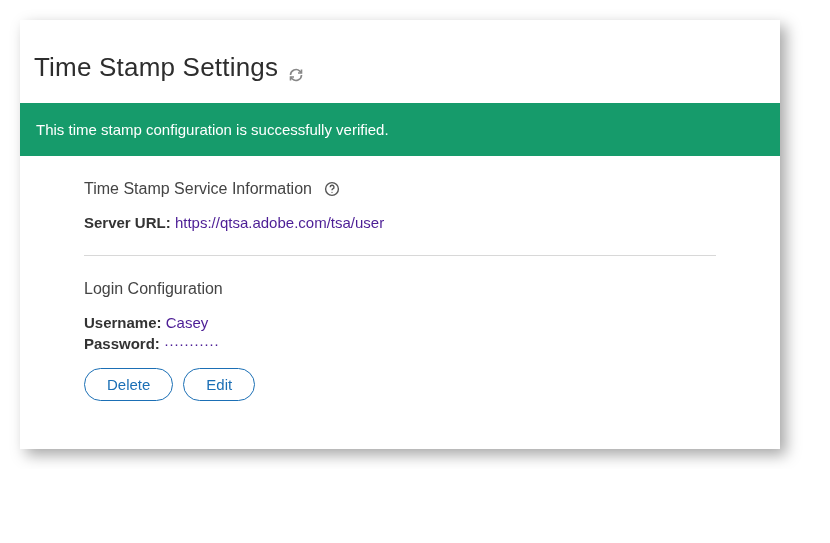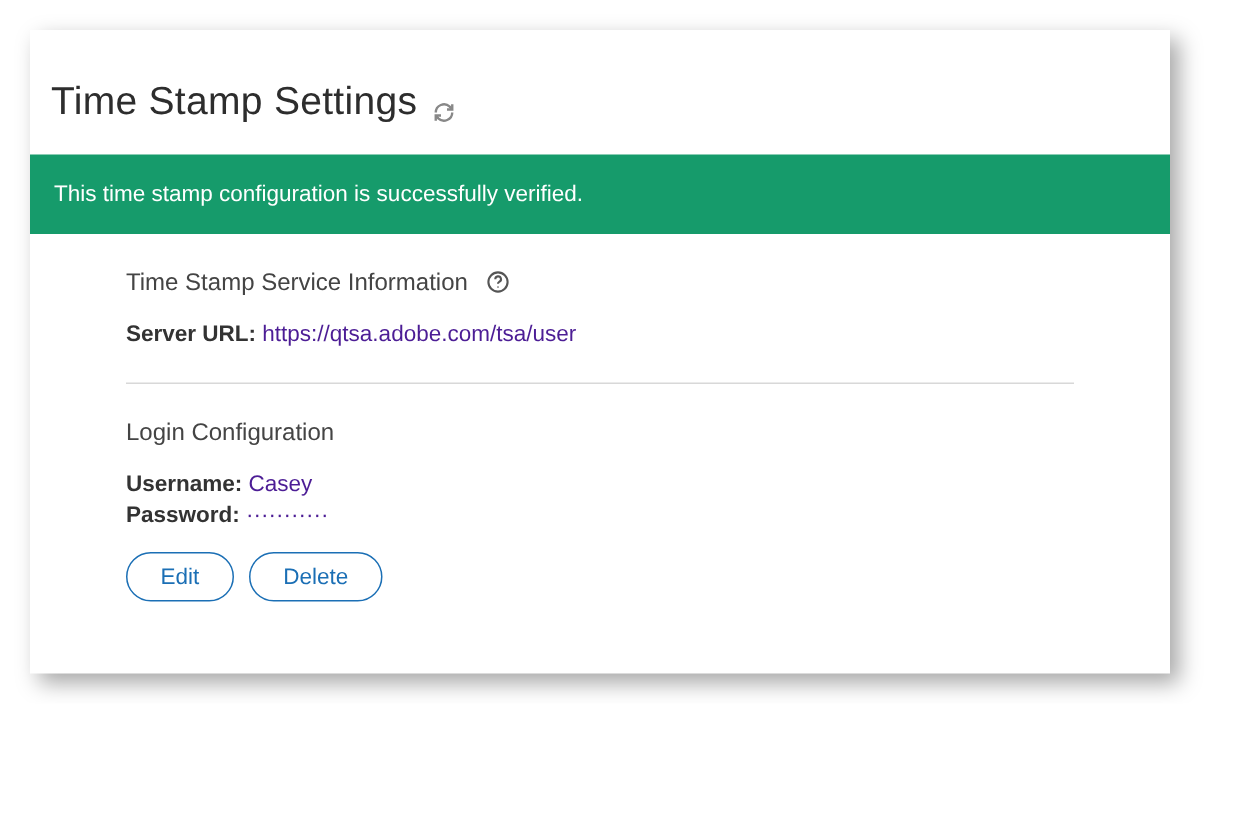--- a/index.html
+++ b/index.html
@@ -41,20 +41,21 @@
   }
   .section {
     padding: 24px 0 20px 0;
     border-bottom: 1px solid #d8d8d8;
   }
   .section:last-of-type {
     border-bottom: none;
   }
   .section-header {
     display: flex;
+    align-items: center;
     margin-bottom: 16px;
   }
   .section-title {
     font-size: 16px;
     font-weight: 400;
     color: #444;
   }
   .help-icon {
     margin-left: 12px;
     display: inline-flex;
@@ -143,20 +144,20 @@
       </div>
       <div class="row">
         <span class="row-label">Username:</span>
         <span class="row-value">Casey</span>
       </div>
       <div class="row">
         <span class="row-label">Password:</span>
         <span class="row-value">···········</span>
       </div>
       <div class="btn-row">
+        <button class="btn">Delete</button>
         <button class="btn">Edit</button>
-        <button class="btn">Delete</button>
       </div>
     </div>
 
 
   </div>
 </div>
 
 </body></html>

